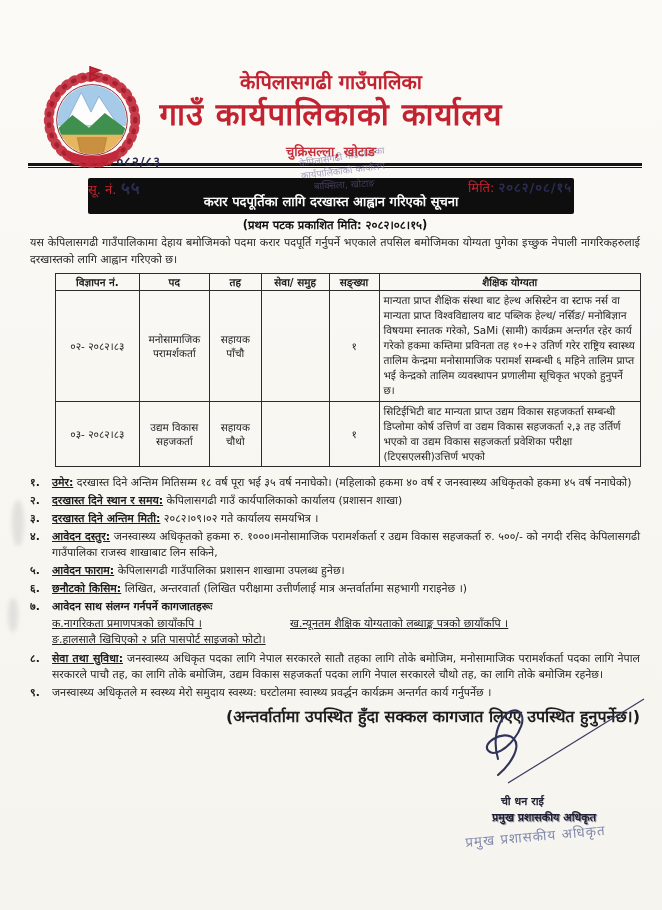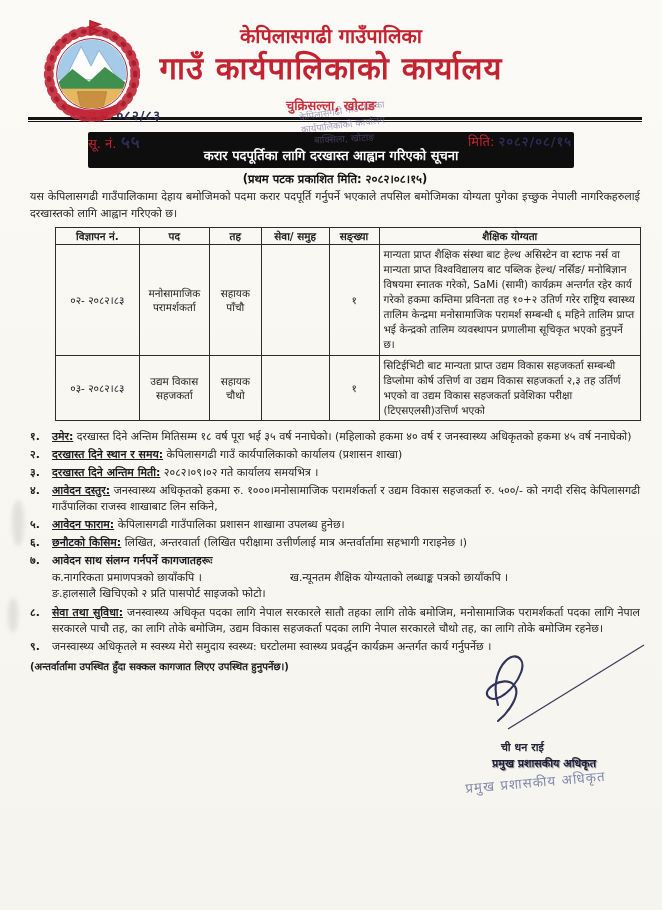--- a/index.html
+++ b/index.html
@@ -1,21 +1,21 @@
 <!DOCTYPE html>
 <html><head>
 <meta charset="utf-8">
 <style>
   * { margin:0; padding:0; box-sizing:border-box; }
   html,body { width:662px; height:910px; }
   body { font-family:"DejaVu Sans", sans-serif; background:#e9e8e4; }
   .paper { position:relative; width:662px; height:910px; background:linear-gradient(180deg,#fbfaf6 0%,#f7f6f1 60%,#f5f4ee 100%); color:#1d1d1f; overflow:hidden; }
 
   
-  .header { position:relative; height:117px; }
+  .header { position:relative; height:117px;margin-top:46px; }
   .logo { position:absolute; left:38px; top:18px; width:108px; height:108px; }
   .muni-title { position:absolute; left:0; right:0; top:22px; text-align:center; color:#c32330; font-size:20px; font-weight:bold; }
   .office-title { position:absolute; left:0; right:0; top:46px; text-align:center; color:#c32330; font-size:31px; font-weight:bold; letter-spacing:1px; }
   .addr { position:absolute; left:0; right:0; top:96px; text-align:center; color:#c8323e; font-size:13px; font-weight:bold; }
   .seal { position:absolute; left:258px; top:104px; width:170px; text-align:center; color:rgba(118,104,158,0.62); font-size:9.5px; line-height:14px; transform:rotate(-5deg); pointer-events:none; }
   .seal div:nth-child(1){ transform:rotate(-4deg); }
   .seal div:nth-child(2){ transform:rotate(-2deg); }
   .seal div:nth-child(3){ transform:rotate(2deg); color:rgba(110,96,150,0.55); }
   .refline { position:absolute; left:88px; top:106px; font-size:13px; }
   .serialline { position:absolute; left:88px; top:130px; font-size:13px; }
@@ -38,24 +38,24 @@
   td.c { text-align:center; }
   td.qual { text-align:left; line-height:1.45; vertical-align:top; }
   .colw1{width:84px}.colw2{width:70px}.colw3{width:52px}.colw4{width:68px}.colw5{width:50px}.colw6{width:262px}
 
   ol.notes { list-style:none; margin-top:8px; font-size:10.9px; line-height:1.47; }
   ol.notes .note { display:flex; margin-top:2px; }
   ol.notes .num { width:22px; flex:0 0 22px; font-weight:bold; }
   ol.notes .body { flex:1; text-align:justify; }
   .lead { font-weight:bold; text-decoration:underline; }
   .lead-plain { font-weight:bold; }
-  .docs { margin:1px 0 1px 22px; font-size:10.9px; line-height:1.5; }
+  .docs { margin:1px 0 1px 22px; font-size:10.9px; line-height:1.5;text-decoration:underline; }
   .docs .row { display:flex; }
   .docs .left { width:238px; flex:0 0 238px; }
-  .footnote { text-align:left; font-weight:bold; font-size:10px; margin-top:4px; }
+  .footnote { text-align:right; font-weight:bold; font-size:16px; margin-top:4px; }
 
   
   .sign-area { position:relative; height:128px; margin-top:0; }
   .sign-svg { position:absolute; right:-6px; top:-32px; }
   .sign-name { position:absolute; right:96px; top:66px; font-size:11px; font-weight:bold; color:#222235; }
   .sign-title { position:absolute; right:44px; top:82px; font-size:11px; font-weight:bold; color:#1d1d30; text-shadow:1px 0.5px 0 rgba(40,40,80,0.45); }
   .sign-stamp { position:absolute; right:34px; top:100px; font-size:13.5px; color:rgba(100,110,155,0.8); letter-spacing:1px; transform:rotate(-5deg); }
 
   .smudge { position:absolute; background:rgba(110,110,110,0.16); border-radius:50%; filter:blur(2px); }
 </style>

